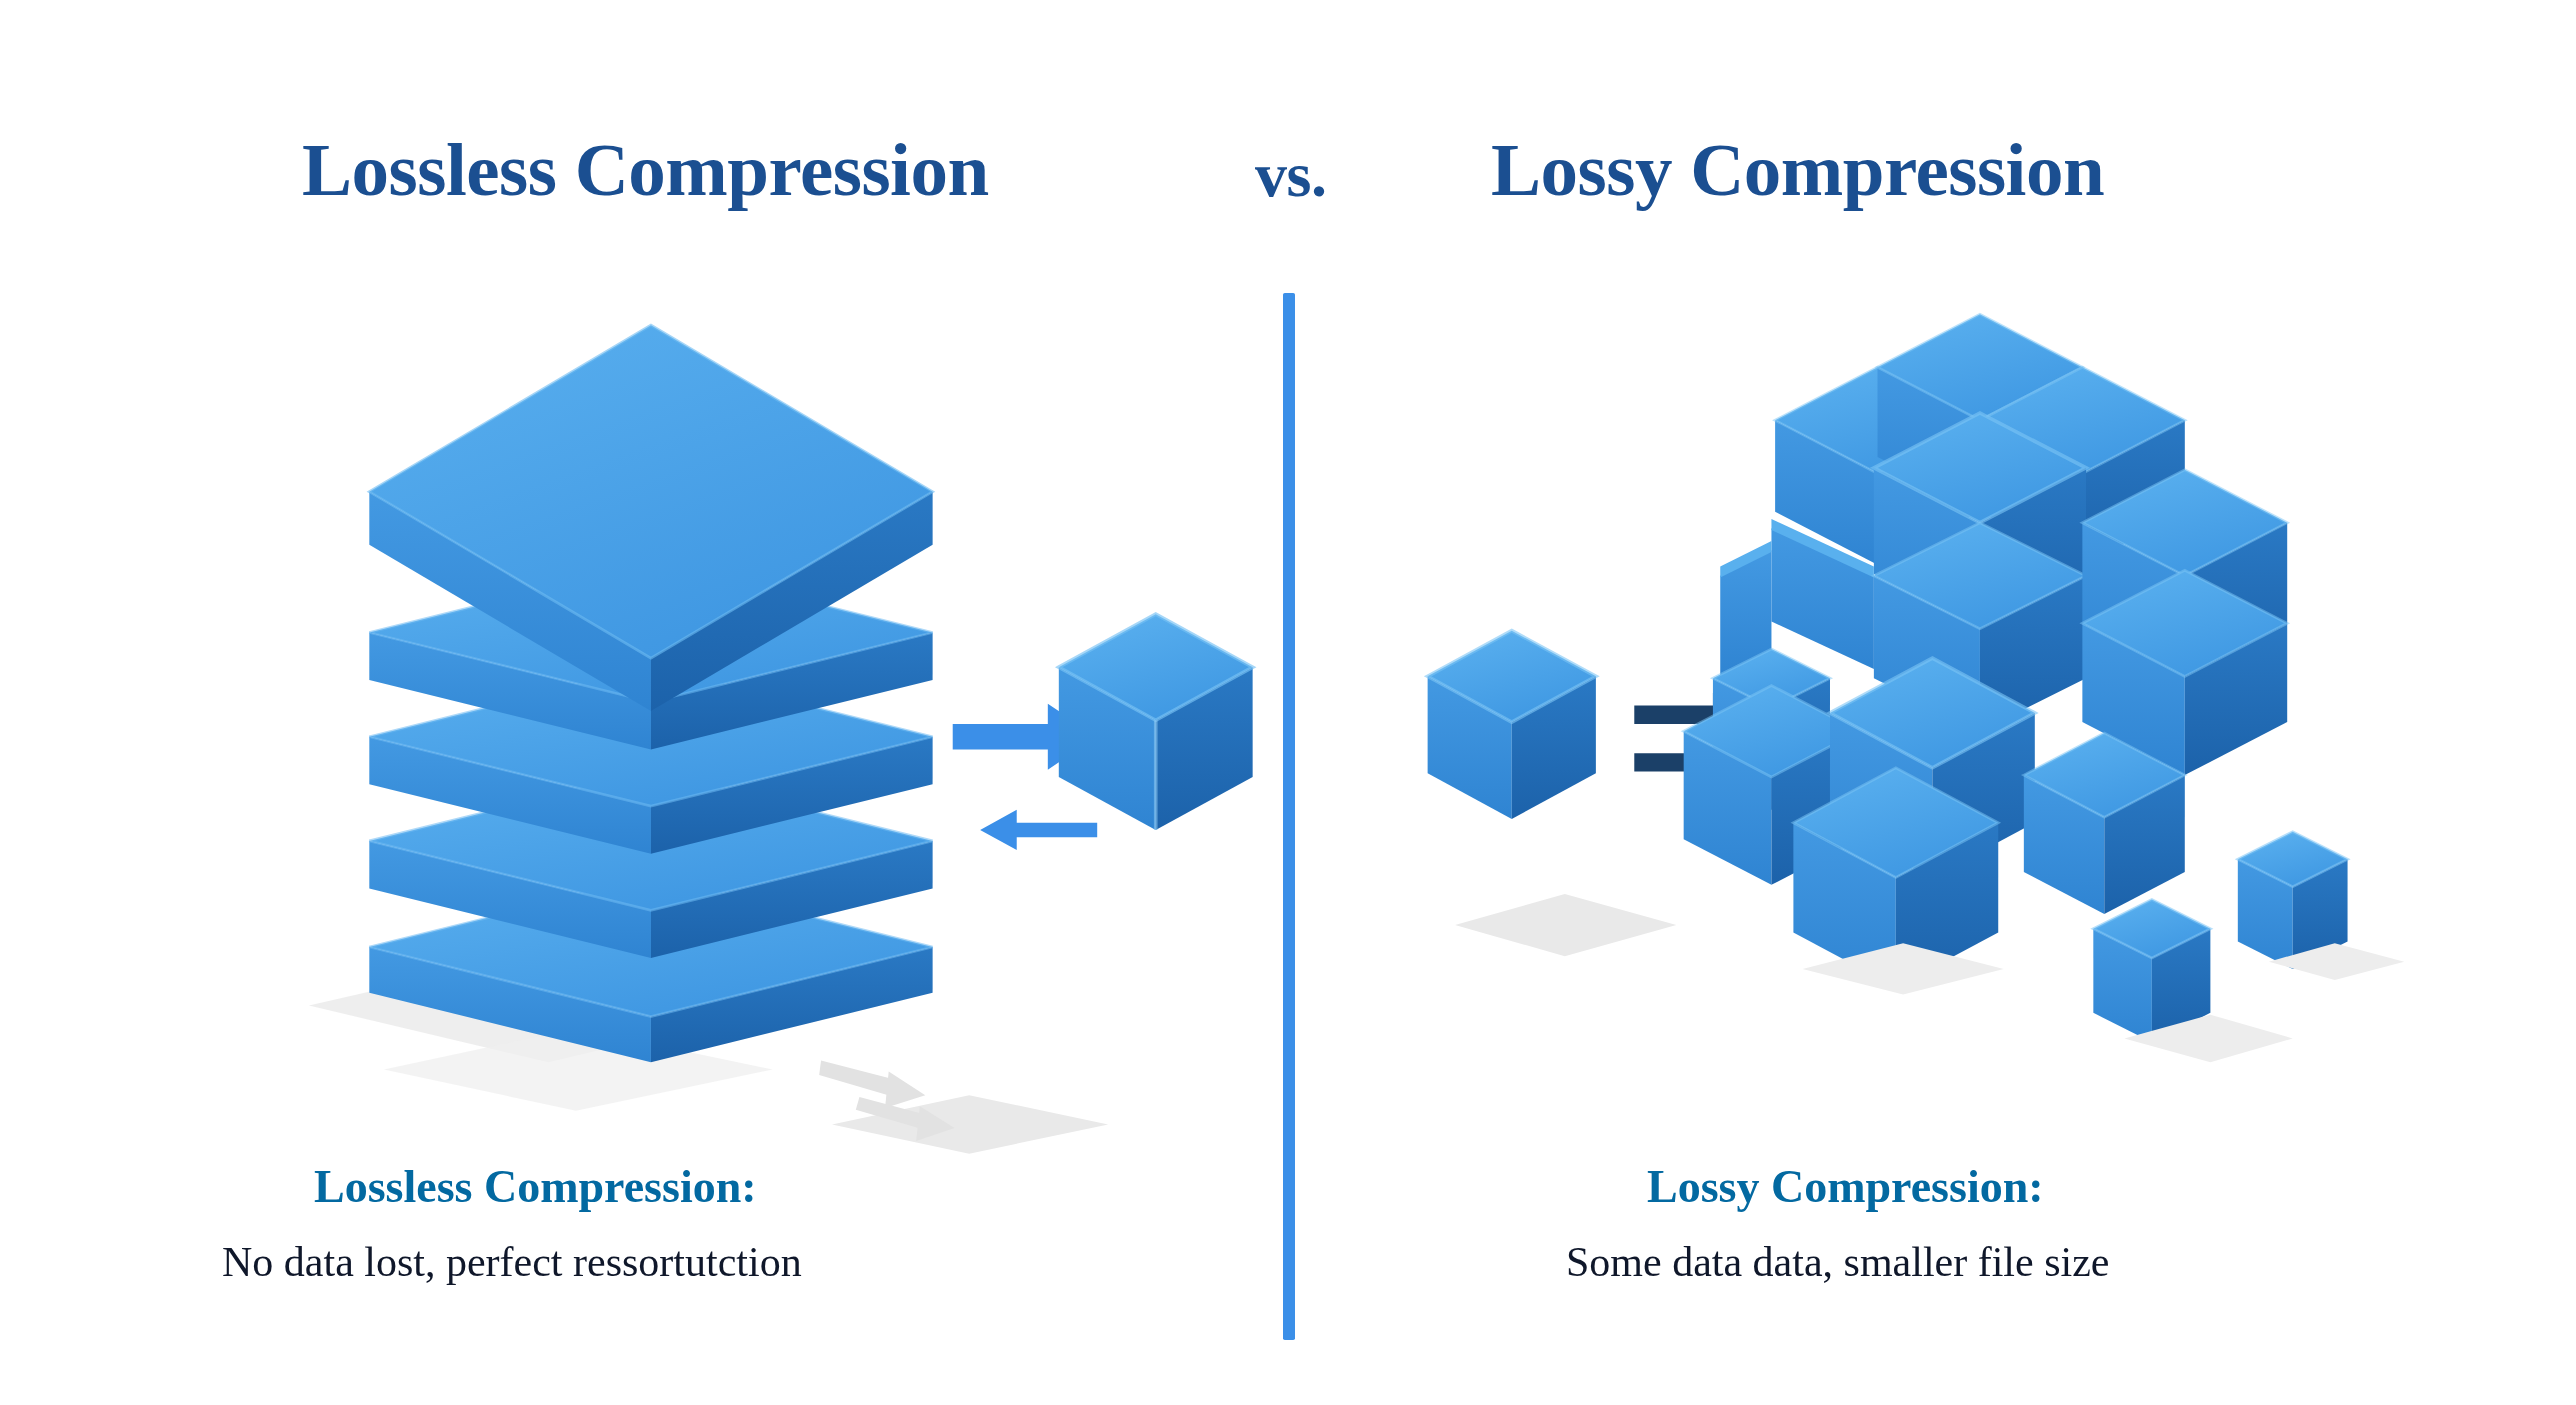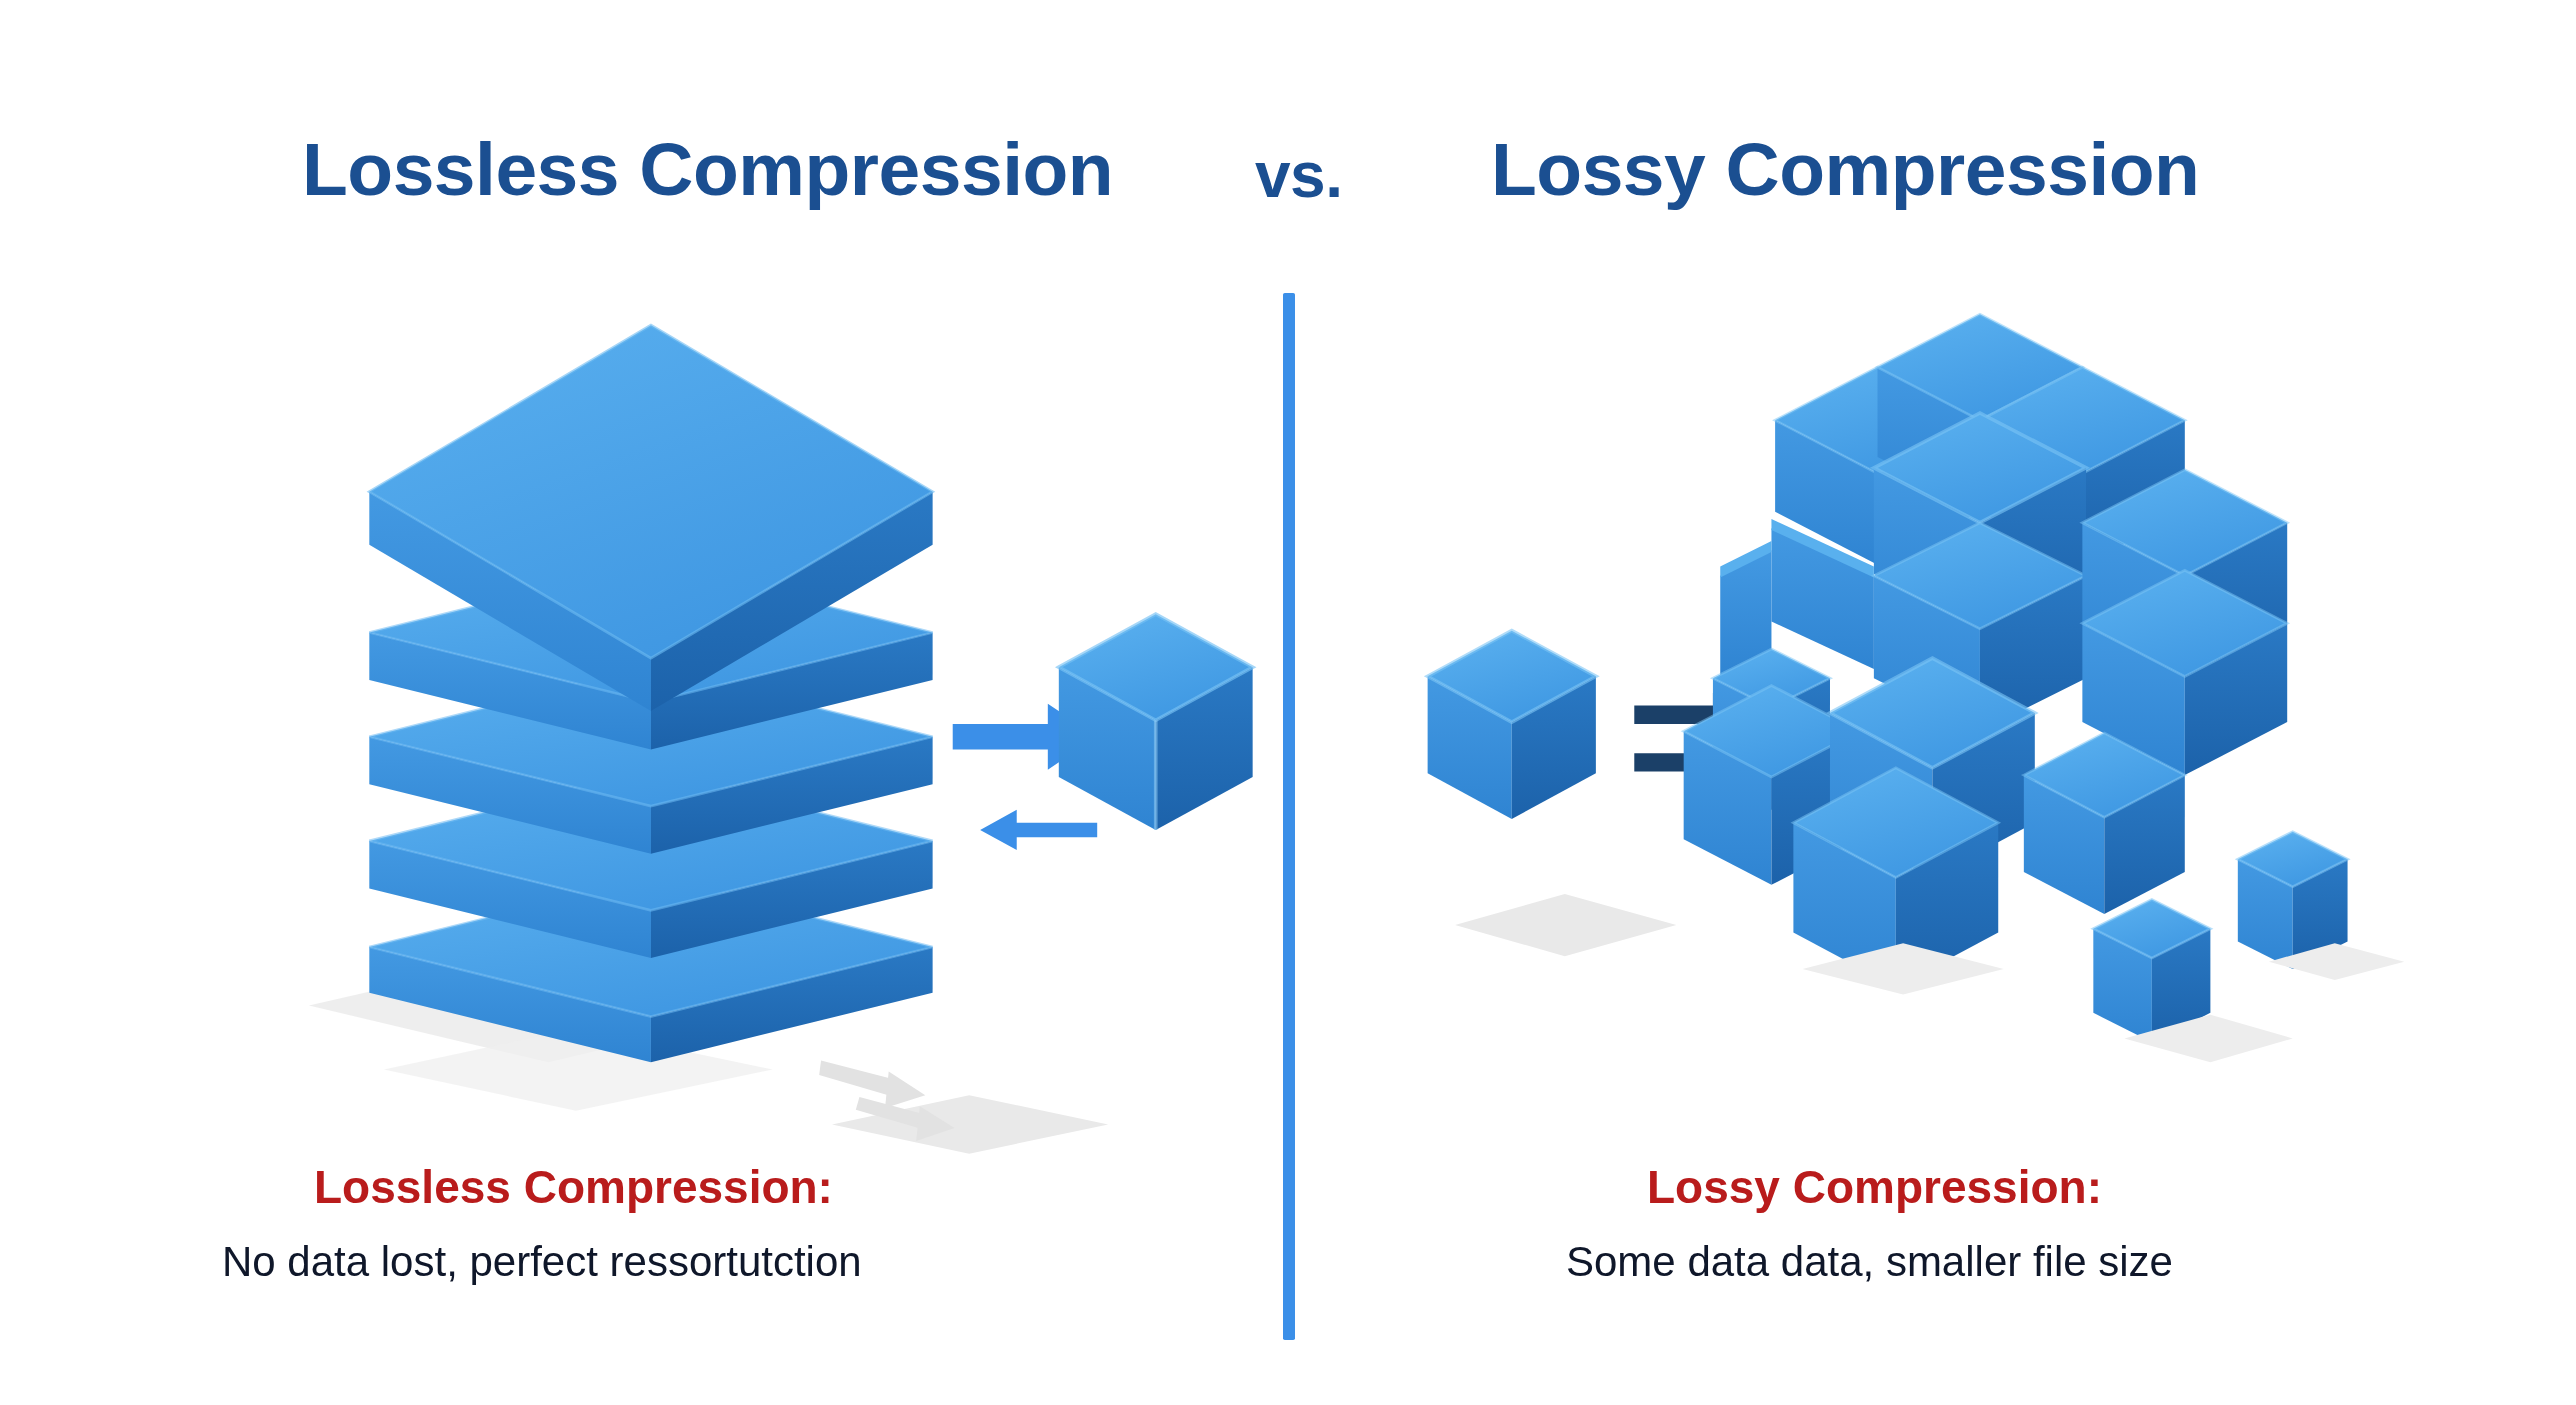--- a/index.html
+++ b/index.html
@@ -4,21 +4,21 @@
 <title>Lossless vs Lossy Compression</title>
 <style>
   html,body{margin:0;padding:0;}
   body{
     width:2576px;height:1405px;
     background:#ffffff;
     font-family:"Liberation Sans","DejaVu Sans",sans-serif;
     overflow:hidden;
     position:relative;
   }
-  .stage{position:absolute;inset:0;}
+  .stage{position:absolute;inset:0;font-family:Liberation Serif, serif;}
 
   
   .title-row{
     position:absolute;top:108px;left:0;width:2576px;height:110px;
   }
   .title-main{
     position:absolute;
     color:#1b4f91;
     font-weight:bold;
     font-size:75px;
@@ -35,21 +35,21 @@
     position:absolute;
     left:1283px;top:293px;
     width:12px;height:1047px;
     background:#3b8fe8;
     border-radius:1.8px;
   }
 
   
   .cap-head{
     position:absolute;
-    color:#b91c1c;
+    color:#0369a1;
     font-weight:bold;
     font-size:46px;
     white-space:nowrap;
     line-height:1;
   }
   .cap-sub{
     position:absolute;
     color:#0f172a;
     font-weight:normal;
     font-size:42px;

